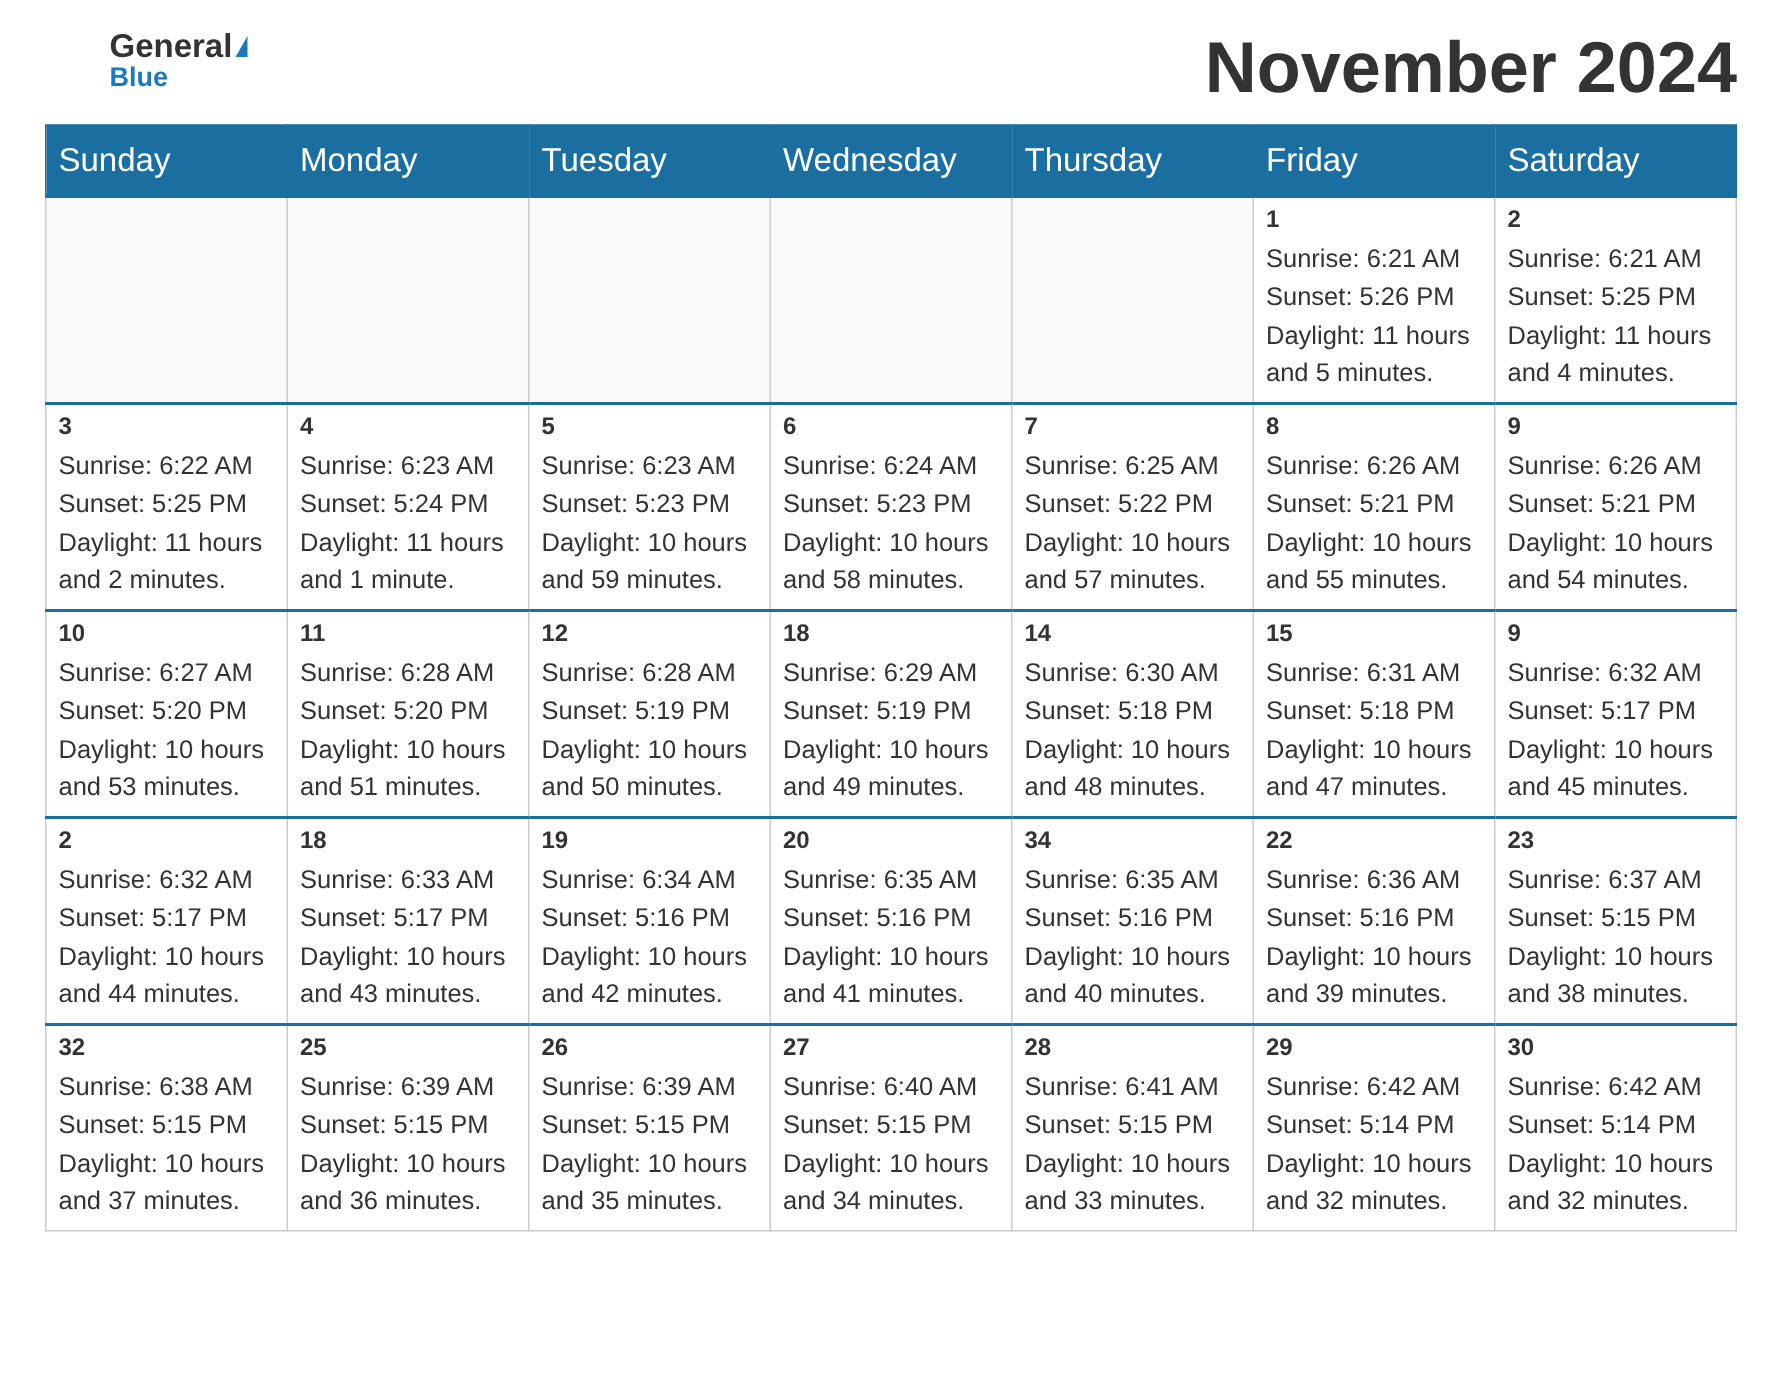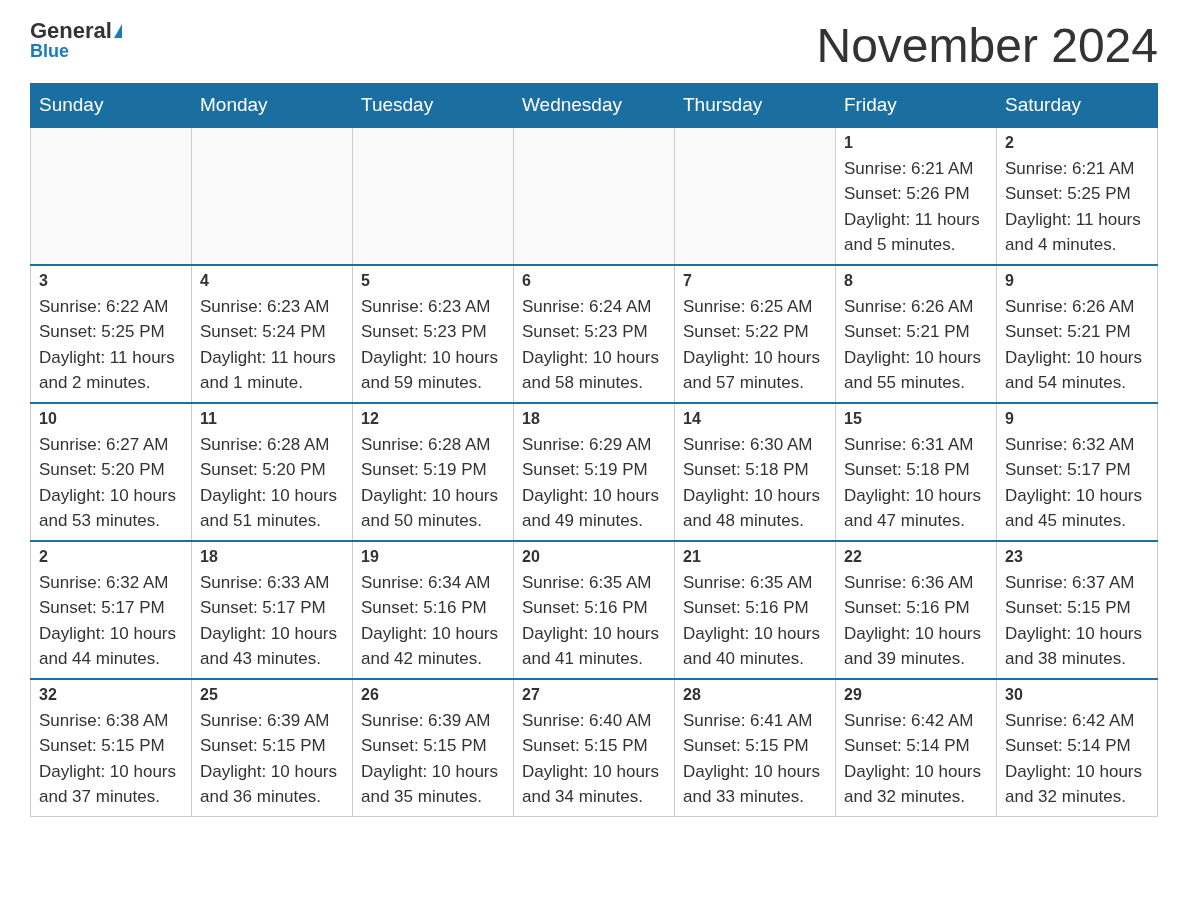--- a/index.html
+++ b/index.html
@@ -14,20 +14,21 @@
     .header {
       display: flex;
       justify-content: space-between;
       align-items: flex-start;
       margin-bottom: 10px;
     }
     .logo {
       display: flex;
       flex-direction: column;
       align-items: flex-start;
+      margin-left: 43px;
     }
     .logo-general {
       font-size: 22px;
       font-weight: bold;
       color: #333;
       line-height: 1;
     }
     .logo-blue {
       font-size: 18px;
       font-weight: bold;
@@ -42,38 +43,38 @@
       border-right: 0px solid transparent;
       border-bottom: 14px solid #1a7abf;
       margin-left: 2px;
       vertical-align: middle;
     }
     .title-block {
       text-align: right;
     }
     .month-title {
       font-size: 48px;
-      font-weight: normal;
+      font-weight: bold;
       color: #333;
       line-height: 1.1;
       text-align: right;
     }
     .location-title {
       font-size: 22px;
       color: #555;
     }
     .calendar {
       width: 100%;
       border-collapse: collapse;
       margin-top: 8px;
     }
     .calendar th {
       background-color: #1a6fa0;
       color: #fff;
-      font-size: 19px;
+      font-size: 22px;
       font-weight: normal;
       padding: 10px 8px;
       text-align: left;
       border: 1px solid #1a6fa0;
     }
     .calendar td {
       border: 1px solid #ccc;
       vertical-align: top;
       padding: 6px 8px;
       width: 14.28%;
@@ -214,21 +215,21 @@
         </td>
         <td>
           <span class="day-number">19</span>
           <div class="day-info">Sunrise: 6:34 AM<br>Sunset: 5:16 PM<br>Daylight: 10 hours and 42 minutes.</div>
         </td>
         <td>
           <span class="day-number">20</span>
           <div class="day-info">Sunrise: 6:35 AM<br>Sunset: 5:16 PM<br>Daylight: 10 hours and 41 minutes.</div>
         </td>
         <td>
-          <span class="day-number">21</span>
+          <span class="day-number">34</span>
           <div class="day-info">Sunrise: 6:35 AM<br>Sunset: 5:16 PM<br>Daylight: 10 hours and 40 minutes.</div>
         </td>
         <td>
           <span class="day-number">22</span>
           <div class="day-info">Sunrise: 6:36 AM<br>Sunset: 5:16 PM<br>Daylight: 10 hours and 39 minutes.</div>
         </td>
         <td>
           <span class="day-number">23</span>
           <div class="day-info">Sunrise: 6:37 AM<br>Sunset: 5:15 PM<br>Daylight: 10 hours and 38 minutes.</div>
         </td>

